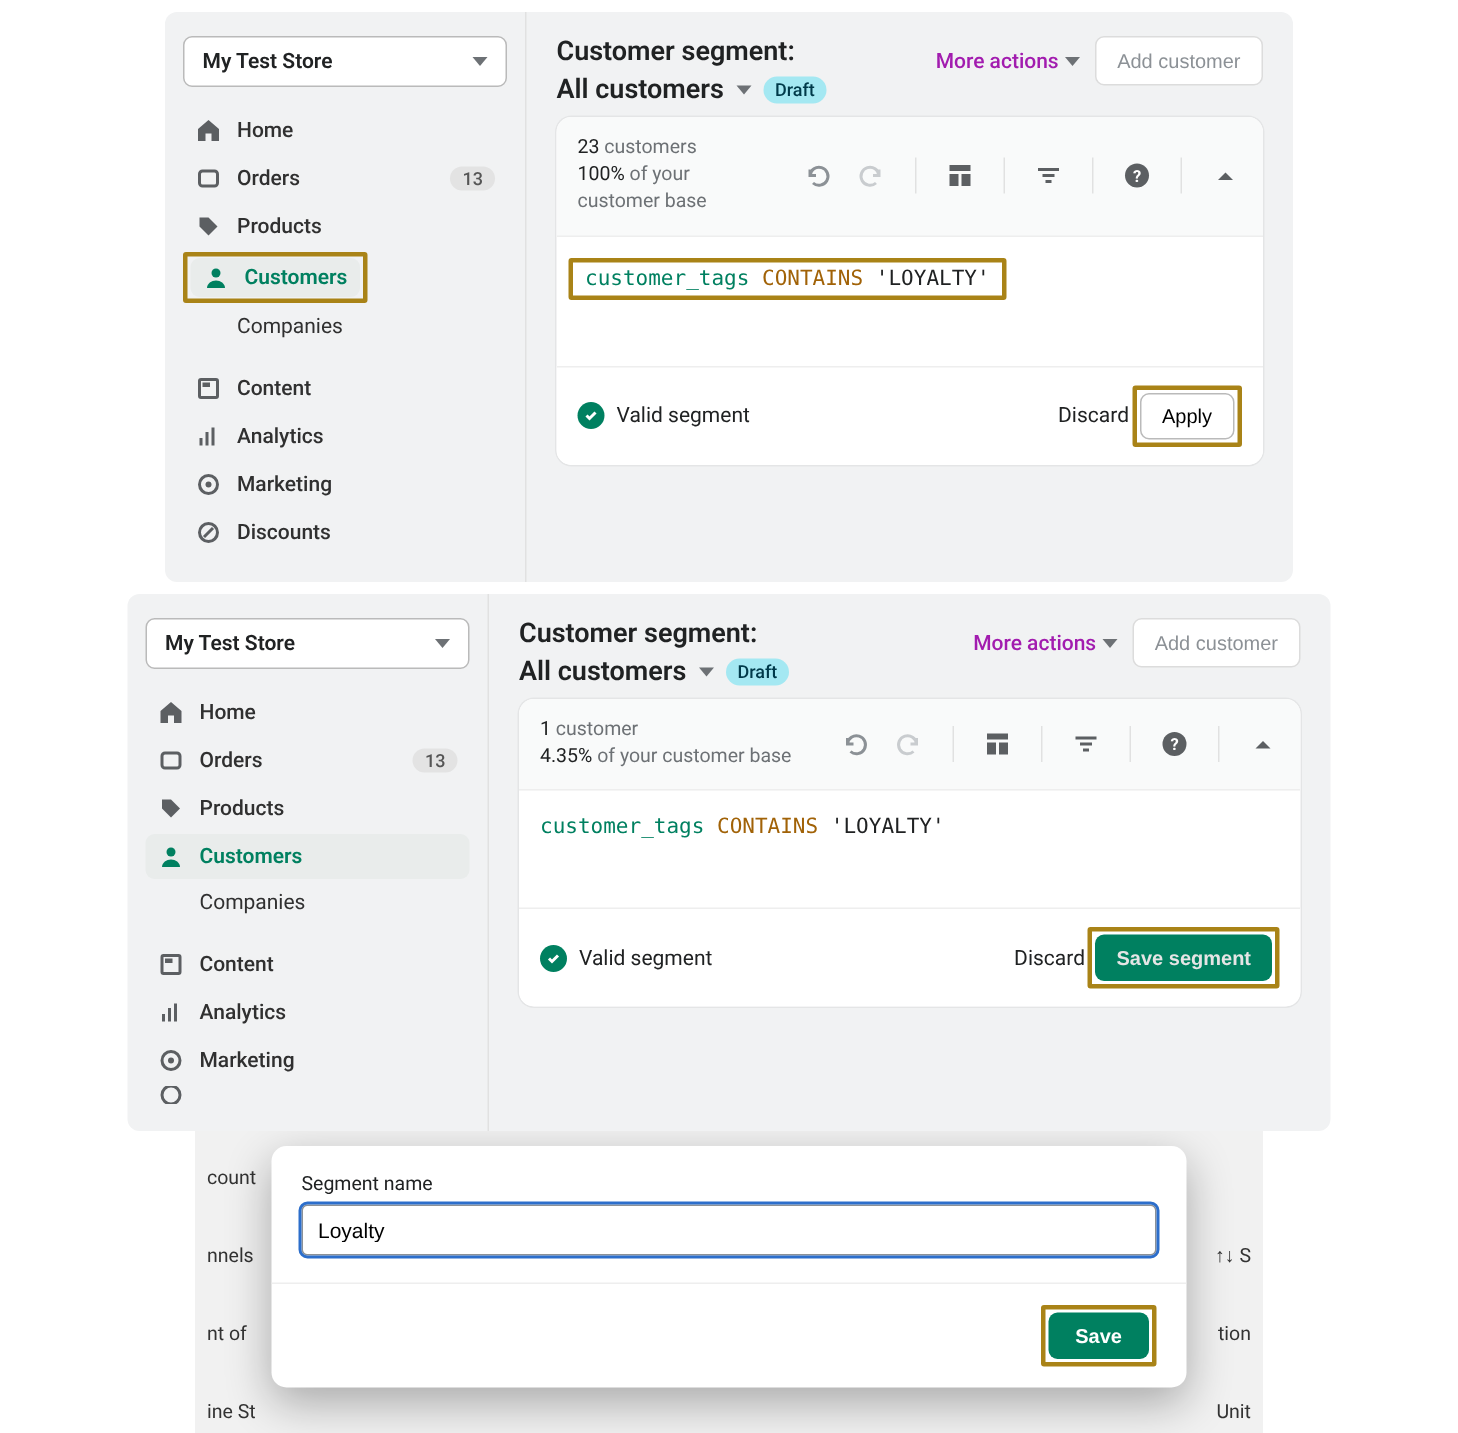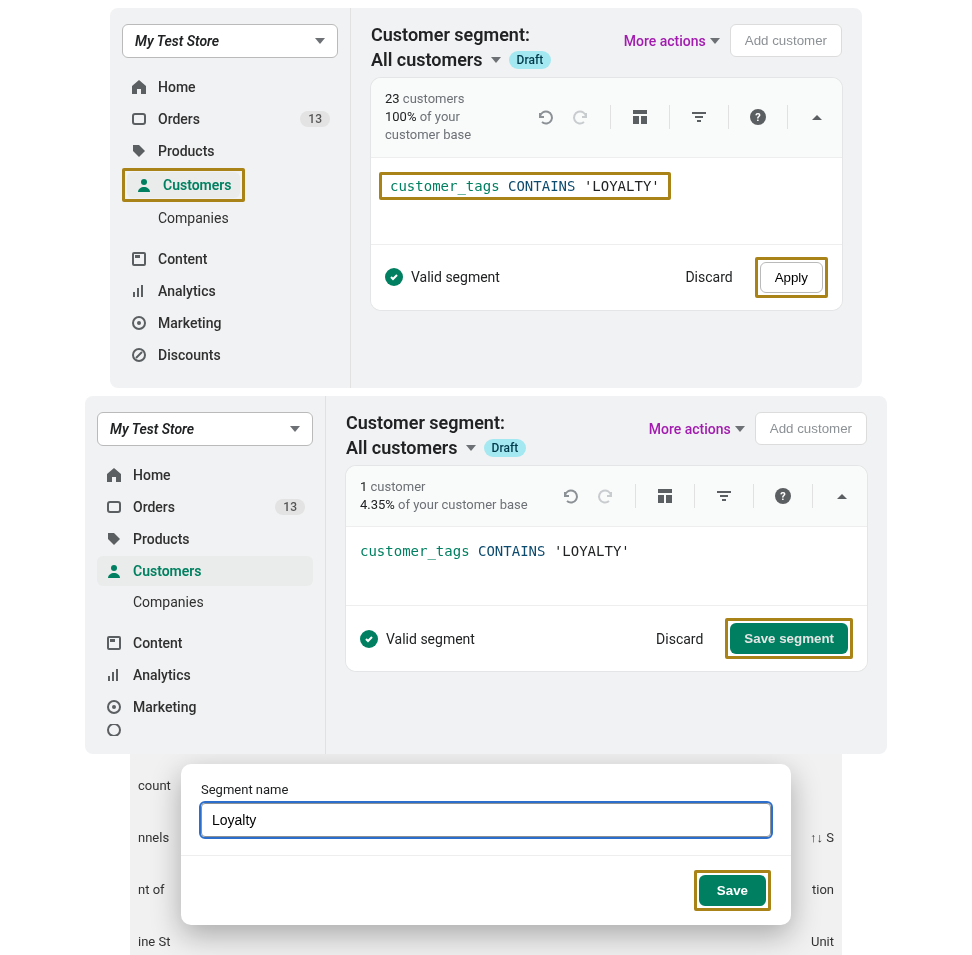--- a/index.html
+++ b/index.html
@@ -1,21 +1,21 @@
 <!DOCTYPE html>
 <html><head>
 <meta charset="utf-8">
 <style>
   * { box-sizing: border-box; margin: 0; padding: 0; }
   body { font-family: -apple-system, BlinkMacSystemFont, "Segoe UI", Roboto, sans-serif; font-size: 14px; color: #202223; background: #fff; width: 972px; }
   .panel { background: #f1f2f3; border-radius: 8px; display: flex; margin-bottom: 12px; }
   .panel1 { margin: 8px 110px 0 110px; }
   .panel2 { margin: 8px 85px 0 85px; }
   .sidebar { width: 240px; padding: 16px 12px; }
-  .store-select { background: #fff; border: 1px solid #bababa; border-radius: 6px; padding: 8px 12px; display: flex; justify-content: space-between; align-items: center; font-weight: 600; margin-bottom: 14px; cursor: pointer; font-style: italic; }
+  .store-select { background: #fff; border: 1px solid #bababa; border-radius: 6px; padding: 8px 12px; display: flex; justify-content: space-between; align-items: center; font-weight: 600; margin-bottom: 14px; cursor: pointer; }
   .nav-item { display: flex; align-items: center; padding: 6px 8px; border-radius: 6px; margin-bottom: 2px; cursor: pointer; font-weight: 500; color: #303030; }
   .nav-item.active { background: #e9eceb; color: #008060; font-weight: 600; }
   .nav-item .icon { width: 18px; height: 18px; margin-right: 10px; display: flex; align-items: center; justify-content: center; }
   .nav-item .label { flex: 1; }
   .nav-sub { padding-left: 36px; font-weight: 400; }
   .badge { background: #e3e3e3; border-radius: 10px; font-size: 12px; padding: 1px 8px; font-weight: 500; color: #555; }
   .nav-divider { height: 10px; }
   .highlight-box { border: 3px solid #a98317; border-radius: 2px; }
   .customers-box { padding: 1px 2px; display: inline-flex; align-items: center; }
 
@@ -32,26 +32,26 @@
   .card-header { background: #f9fafa; border-bottom: 1px solid #eee; display: flex; align-items: center; padding: 12px 14px; gap: 24px; }
   .stats { flex: 1; font-size: 13px; color: #6d7175; line-height: 1.4; }
   .stats .num { color: #202223; }
   .toolbar-icons { display: flex; align-items: center; gap: 14px; }
   .tool-btn { width: 22px; height: 22px; display: flex; align-items: center; justify-content: center; cursor: pointer; color: #8c9196; }
   .tool-btn.active { color: #5c5f62; }
   .tool-divider { width: 1px; height: 24px; background: #e1e1e1; margin: 0 4px; }
   .code-area { padding: 14px 8px 44px 8px; font-family: "SFMono-Regular", Consolas, monospace; font-size: 14px; }
   .code-line { display: inline-block; padding: 2px 6px; }
   .tok-field { color: #008060; }
-  .tok-op { color: #0c4a6e; }
+  .tok-op { color: #a16207; }
   .tok-str { color: #202223; }
   .card-footer { border-top: 1px solid #eee; background: #fff; padding: 12px 14px; display: flex; align-items: center; }
   .valid-check { width: 18px; height: 18px; border-radius: 50%; background: #008060; display: flex; align-items: center; justify-content: center; margin-right: 8px; }
   .valid-text { flex: 1; color: #202223; font-size: 14px; }
-  .footer-actions { display: flex; align-items: center; gap: 22px; }
+  .footer-actions { display: flex; align-items: center; gap: 2px; }
   .discard-link { color: #202223; cursor: pointer; }
   .apply-btn { background: #fff; border: 1px solid #bababa; border-radius: 6px; padding: 7px 14px; font-weight: 500; cursor: pointer; }
   .save-segment-btn { background: #008060; color: #e5e5e5; border: none; border-radius: 6px; padding: 8px 14px; font-weight: 600; cursor: pointer; }
   .btn-hl { padding: 2px; display: inline-block; }
 
   .modal-wrap { position: relative; margin: 0 130px 20px 130px; background: #6d6d6d; padding: 10px 48px 32px 48px; border-radius: 0; height: 250px; overflow: hidden; }
   .modal-bg-text { position: absolute; color: #333; font-size: 13px; line-height: 4; left: 0; top: 0; right: 0; padding: 6px 8px; background: #f1f1f1; }
   .modal { position: relative; background: #fff; border-radius: 10px; box-shadow: 0 10px 30px rgba(0,0,0,0.3); overflow: hidden; width: 610px; margin: 0 auto; }
   .modal-header { display: flex; align-items: center; justify-content: space-between; padding: 18px 20px; border-bottom: 1px solid #eee; }
   .modal-header h3 { font-size: 18px; font-weight: 600; }

